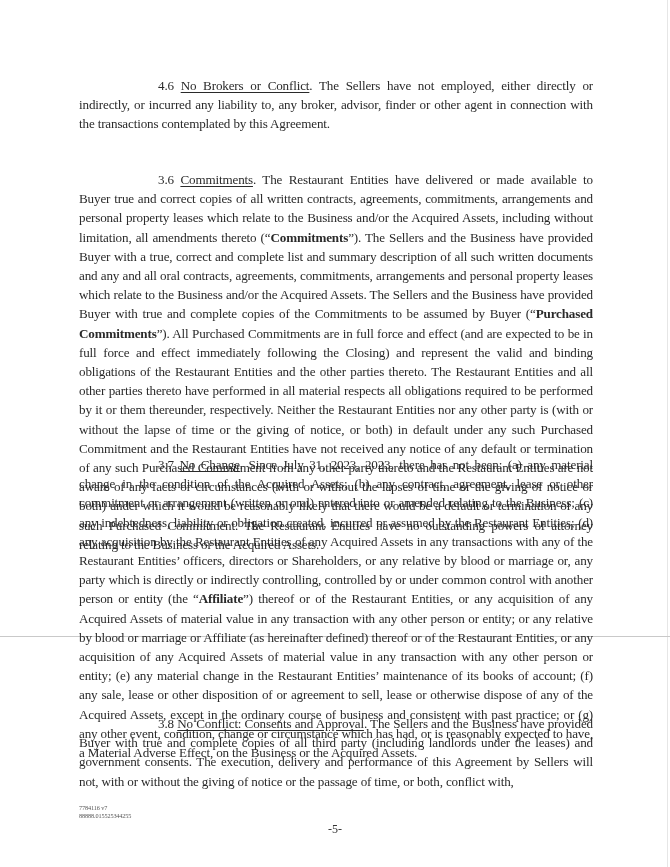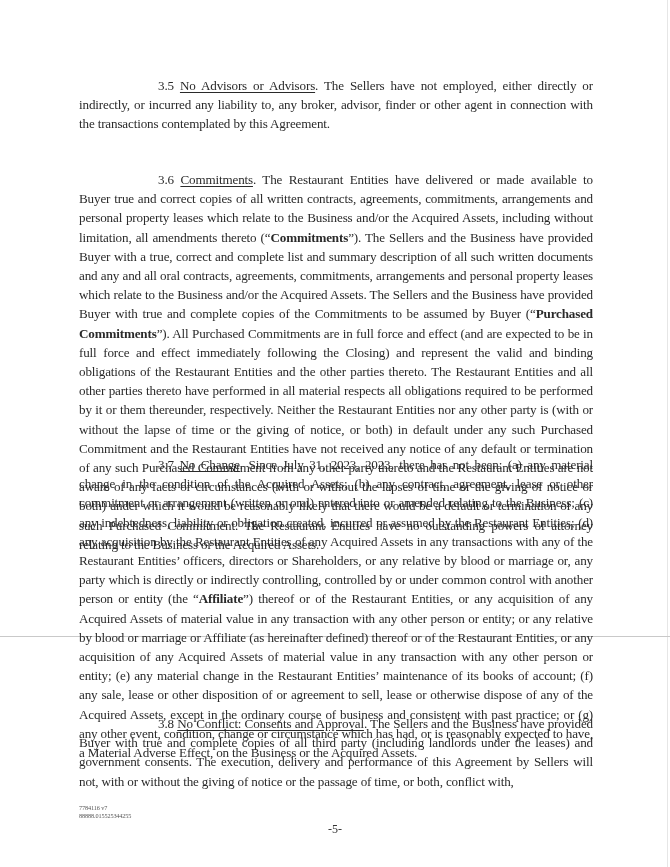--- a/index.html
+++ b/index.html
@@ -73,21 +73,21 @@
     }
   </style>
 </head>
 <body>
 
 <div class="page">
   <div class="edge-line"></div>
   <div class="scan-line"></div>
 
   <div class="body-text" id="p35">
-    <p class="para"><span class="sec-num">3.5</span>&nbsp;<span class="sec-title">No Advisors or Advisors</span><span>. The Sellers have not employed, either directly or indirectly, or incurred any liability to, any broker, advisor, finder or other agent in connection with the transactions contemplated by this Agreement.</span></p>
+    <p class="para"><span class="sec-num">4.6</span>&nbsp;<span class="sec-title">No Brokers or Conflict</span><span>. The Sellers have not employed, either directly or indirectly, or incurred any liability to, any broker, advisor, finder or other agent in connection with the transactions contemplated by this Agreement.</span></p>
   </div>
 
   <div class="body-text" id="p36">
     <p class="para"><span class="sec-num">3.6</span>&nbsp;<span class="sec-title">Commitments</span><span>.  The Restaurant Entities have delivered or made available to Buyer true and correct copies of all written contracts, agreements, commitments, arrangements and personal property leases which relate to the Business and/or the Acquired Assets, including without limitation, all amendments thereto (“</span><span class="def">Commitments</span><span>”).  The Sellers and the Business have provided Buyer with a true, correct and complete list and summary description of all such written documents and any and all oral contracts, agreements, commitments, arrangements and personal property leases which relate to the Business and/or the Acquired Assets.  The Sellers and the Business have provided Buyer with true and complete copies of the Commitments to be assumed by Buyer (“</span><span class="def">Purchased Commitments</span><span>”).  All Purchased Commitments are in full force and effect (and are expected to be in full force and effect immediately following the Closing) and represent the valid and binding obligations of the Restaurant Entities and the other parties thereto. The Restaurant Entities and all other parties thereto have performed in all material respects all obligations required to be performed by it or them thereunder, respectively. Neither the Restaurant Entities nor any other party is (with or without the lapse of time or the giving of notice, or both) in default under any such Purchased Commitment and the Restaurant Entities have not received any notice of any default or termination of any such Purchased Commitment from any other party thereto and the Restaurant Entities are not aware of any facts or circumstances (with or without the lapses of time or the giving of notice or both) under which it would be reasonably likely that there would be a default or termination of any such Purchased Commitment. The Restaurant Entities have no outstanding powers of attorney relating to the Business or the Acquired Assets.</span></p>
   </div>
 
   <div class="body-text" id="p37">
     <p class="para"><span class="sec-num">3.7</span>&nbsp;<span class="sec-title">No Change</span><span>.  Since July 31, 2023, 2023, there has not been:  (a) any material change in the condition of the Acquired Assets; (b) any contract, agreement, lease or other commitment or arrangement (written or oral) entered into or amended relating to the Business; (c) any indebtedness, liability or obligation created, incurred or assumed by the Restaurant Entities; (d) any acquisition by the Restaurant Entities of any Acquired Assets in any transactions with any of the Restaurant Entities’ officers, directors or Shareholders, or any relative by blood or marriage or, any party which is directly or indirectly controlling, controlled by or under common control with another person or entity (the “</span><span class="def">Affiliate</span><span>”) thereof or of the Restaurant Entities, or any acquisition of any Acquired Assets of material value in any transaction with any other person or entity; or any relative by blood or marriage or Affiliate (as hereinafter defined) thereof or of the Restaurant Entities, or any acquisition of any Acquired Assets of material value in any transaction with any other person or entity; (e) any material change in the Restaurant Entities’ maintenance of its books of account; (f) any sale, lease or other disposition of or agreement to sell, lease or otherwise dispose of any of the Acquired Assets, except in the ordinary course of business and consistent with past practice; or (g) any other event, condition, change or circumstance which has had, or is reasonably expected to have, a Material Adverse Effect, on the Business or the Acquired Assets.</span></p>
   </div>
 

